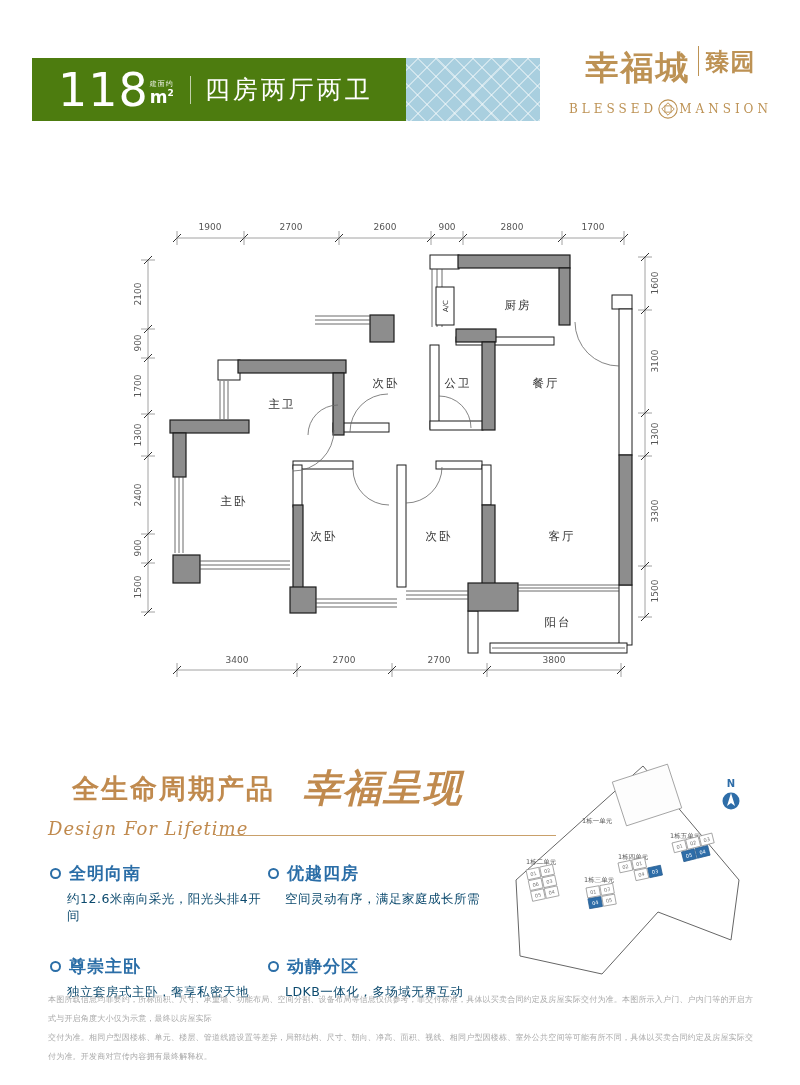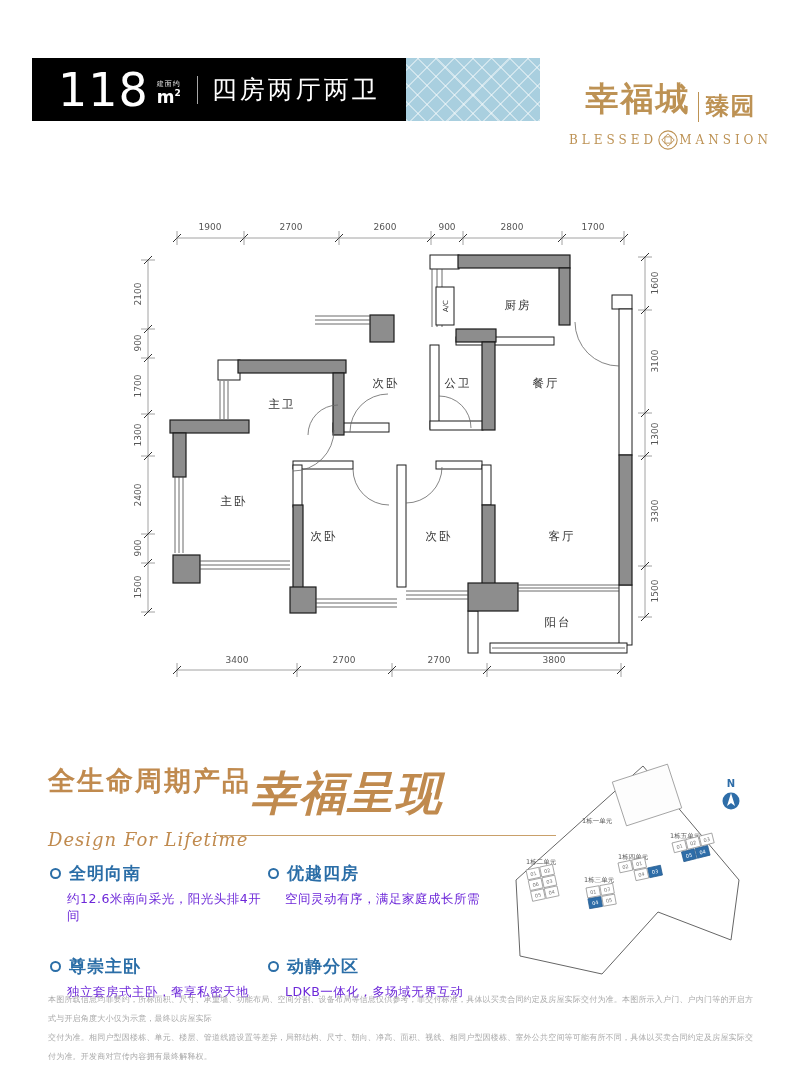--- a/index.html
+++ b/index.html
@@ -1,35 +1,35 @@
 <!DOCTYPE html>
 <html><head>
 <meta charset="utf-8">
 <style>
   html,body{margin:0;padding:0;background:#fff;}
   .page{position:relative;width:800px;height:1085px;background:#ffffff;overflow:hidden;
         font-family:"DejaVu Sans","Liberation Sans",sans-serif;}
 
   
   .banner{position:absolute;left:32px;top:58px;width:508px;height:63px;display:flex;}
-  .banner-dark{width:374px;height:100%;background:#000000;display:flex;align-items:center;padding-left:26px;box-sizing:border-box;color:#fff;}
+  .banner-dark{width:374px;height:100%;background:#4d7c0f;display:flex;align-items:center;padding-left:26px;box-sizing:border-box;color:#fff;}
   .banner-light{flex:1;height:100%;background-color:#a9cfdf;
      background-image:repeating-linear-gradient(45deg,rgba(255,255,255,.45) 0 1.5px,transparent 1.5px 13px),
                       repeating-linear-gradient(-45deg,rgba(255,255,255,.45) 0 1.5px,transparent 1.5px 13px);}
   .area-num{font-size:46px;font-weight:400;line-height:1;letter-spacing:1px;}
-  .unit{display:inline-flex;flex-direction:column;align-items:flex-start;margin-left:8px;margin-top:6px;}
+  .unit{display:inline-flex;flex-direction:column;align-items:flex-start;margin-left:1px;margin-top:6px;}
   .unit-pre{font-style:normal;font-size:7px;letter-spacing:1px;opacity:.9;}
   .unit-m{font-style:normal;font-size:17px;line-height:1;font-weight:700;}
   .unit-m sup{font-size:9px;}
   .banner-divider{width:1px;height:28px;background:rgba(255,255,255,.65);margin:0 14px 0 16px;}
   .layout-text{font-size:25px;letter-spacing:3px;font-weight:500;}
 
   
   .logo{position:absolute;left:563px;top:46px;width:215px;text-align:center;color:#bd9254;}
-  .logo-cn{display:flex;align-items:flex-end;justify-content:center;font-family:"DejaVu Serif","Liberation Serif",serif;margin-top:31px;}
+  .logo-cn{display:flex;align-items:flex-start;justify-content:center;font-family:"DejaVu Serif","Liberation Serif",serif;}
   .logo-cn-main{font-size:33px;font-weight:700;letter-spacing:2px;}
   .logo-cn-bar{width:1px;height:30px;background:#bd9254;margin:0 7px;}
   .logo-cn-sub{font-size:24px;font-weight:600;letter-spacing:1px;}
   .logo-en{margin-top:7px;display:flex;align-items:center;justify-content:center;
            font-family:"DejaVu Serif","Liberation Serif",serif;font-size:12px;letter-spacing:4px;}
   .emblem{width:22px;height:22px;display:block;}
 
   
   .plan{position:absolute;left:130px;top:215px;width:540px;height:480px;}
   .dim{stroke:#8a8a8a;stroke-width:.8;}
@@ -37,31 +37,31 @@
   .dim-num{font-size:9px;fill:#555;}
   .wall{fill:#8d8d8d;stroke:#1c1c1c;stroke-width:1.2;}
   .thinwall{fill:#ffffff;stroke:#1c1c1c;stroke-width:1;}
   .win{stroke:#444;stroke-width:.8;}
   .door{fill:none;stroke:#666;stroke-width:.8;}
   .room-label{font-size:11.5px;fill:#333;letter-spacing:2px;}
   .ac-label{font-size:7px;fill:#333;}
 
   
   .headline{position:absolute;left:48px;top:763px;width:470px;color:#c08a4e;}
-  .headline-row{display:flex;align-items:flex-start;gap:0;}
+  .headline-row{display:flex;align-items:center;gap:28px;margin-left:24px;}
   .headline-cn{font-size:27px;font-weight:700;letter-spacing:2px;}
-  .headline-callig{font-family:"DejaVu Serif","Liberation Serif",serif;font-style:italic;font-weight:700;font-size:46px;letter-spacing:2px;}
+  .headline-callig{font-family:"DejaVu Serif","Liberation Serif",serif;font-style:italic;font-weight:700;font-size:38px;letter-spacing:2px;}
   .headline-en{font-family:"DejaVu Serif","Liberation Serif",serif;font-style:italic;font-size:18px;margin-top:4px;letter-spacing:1px;}
   .headline-line{position:absolute;left:168px;top:72px;width:340px;height:1px;background:#c9a06a;}
 
   
   .features{position:absolute;left:50px;top:862px;width:440px;display:grid;grid-template-columns:218px 222px;row-gap:30px;}
   .feature-title{display:flex;align-items:center;gap:8px;color:#2b6ea7;font-size:17px;font-weight:700;letter-spacing:1px;}
   .bullet{width:7px;height:7px;border:2px solid #2b6ea7;border-radius:50%;flex:0 0 auto;}
-  .feature-desc{margin:6px 0 0 17px;font-size:12.5px;color:#6d28d9;letter-spacing:.5px;}
+  .feature-desc{margin:6px 0 0 17px;font-size:12.5px;color:#0c4a6e;letter-spacing:.5px;}
 
   
   .siteplan{position:absolute;left:506px;top:760px;width:250px;height:235px;}
   .site-boundary{fill:none;stroke:#666;stroke-width:1;}
   .site-bldg{fill:#fdfdfd;stroke:#999;stroke-width:.8;}
   .site-label{font-size:6.5px;fill:#555;}
   .ubox{fill:#fff;stroke:#8a8a8a;stroke-width:.7;}
   .ubox-hl{fill:#2e6da8;stroke:#245a8d;stroke-width:.7;}
   .unum{font-size:5px;fill:#777;}
   .unum-hl{font-size:5px;fill:#fff;}

